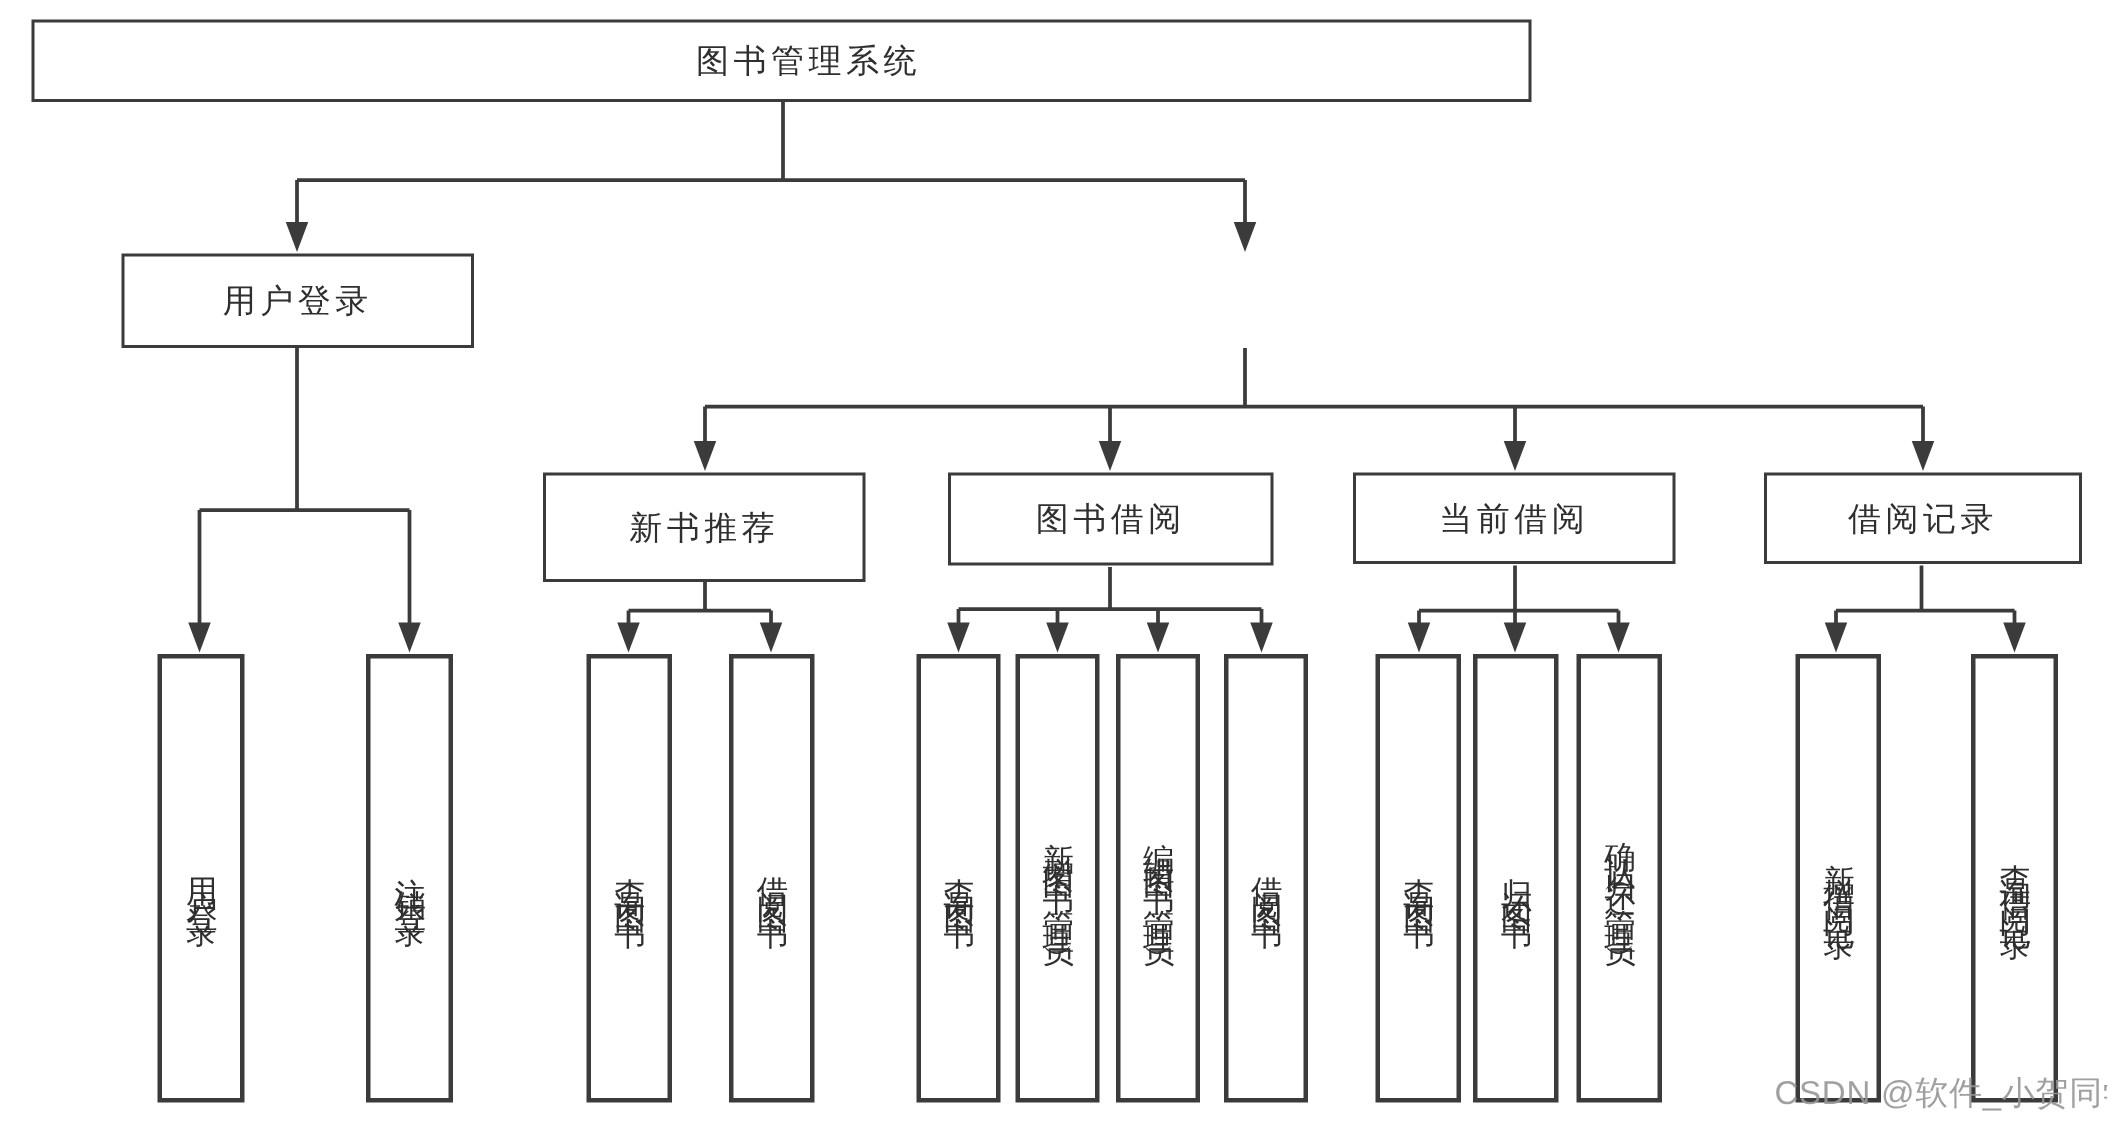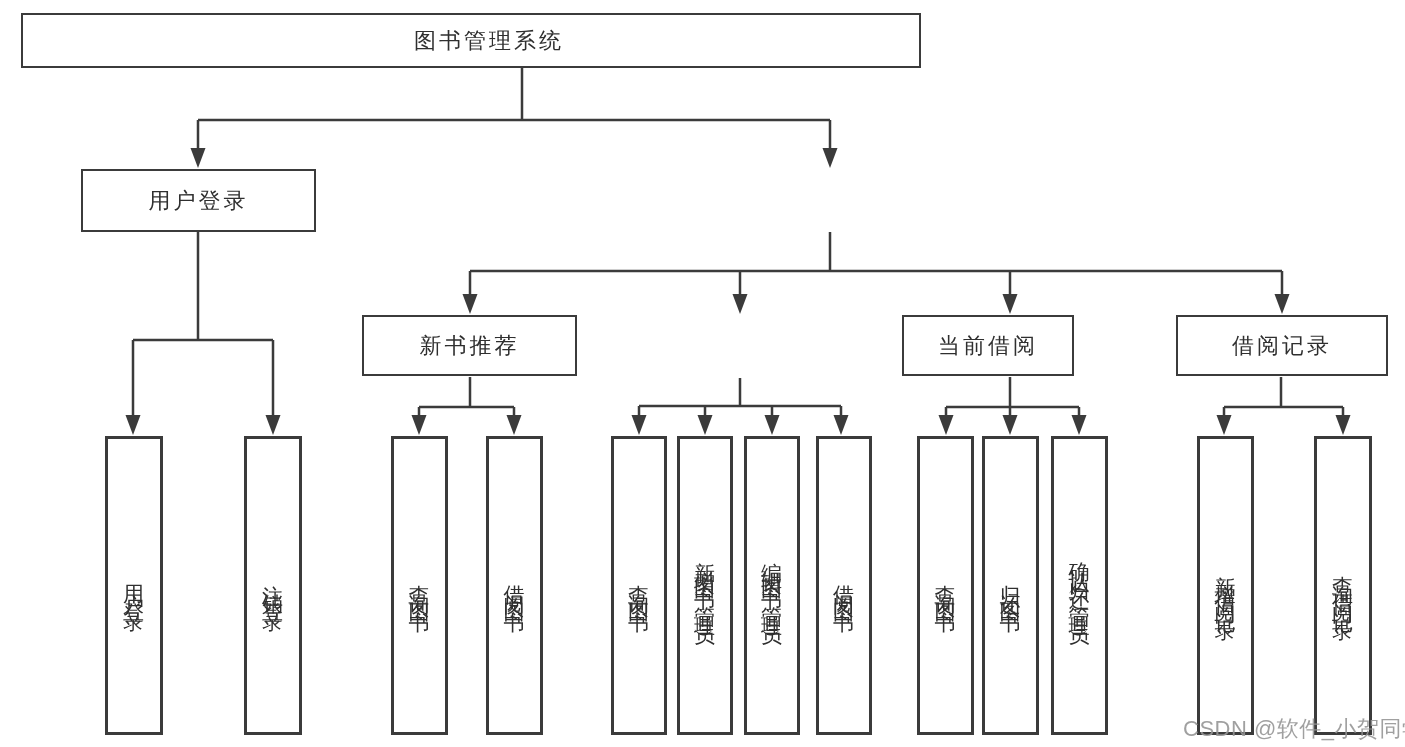--- a/index.html
+++ b/index.html
@@ -34,26 +34,26 @@
   .vbox {
     border-width: 3px;
     writing-mode: vertical-rl;
     text-orientation: mixed;
     font-size: 21px;
     letter-spacing: 9px;
     line-height: 1;
     white-space: normal;
   }
   
-  .n-root   { left: 21px;   top: 13px;  width: 900px; height: 55px; padding-left: 36px; }
+  .n-root   { left: 21px;   top: 13px;  width: 1000px; height: 55px; padding-left: 36px; }
   .n-l2a    { left: 81px;   top: 169px; width: 235px;  height: 63px; }
   .n-l2b    { left: 712px;  top: 169px; width: 235px;  height: 63px; }
-  .n-l3a    { left: 362px;  top: 315px; width: 215px;  height: 61px; }
+  .n-l3a    { left: 362px;  top: 315px; width: 215px;  height: 73px; }
   .n-l3b    { left: 632px;  top: 315px; width: 217px;  height: 62px; }
-  .n-l3c    { left: 902px;  top: 315px; width: 172px;  height: 61px; }
+  .n-l3c    { left: 902px;  top: 315px; width: 215px;  height: 61px; }
   .n-l3d    { left: 1176px; top: 315px; width: 212px;  height: 61px; }
   .n-leaf1  { left: 105px;  top: 436px; width: 58px;   height: 299px; }
   .n-leaf2  { left: 244px;  top: 436px; width: 58px;   height: 299px; }
   .n-leaf3  { left: 391px;  top: 436px; width: 57px;   height: 299px; }
   .n-leaf4  { left: 486px;  top: 436px; width: 57px;   height: 299px; }
   .n-leaf5  { left: 611px;  top: 436px; width: 56px;   height: 299px; }
   .n-leaf6  { left: 677px;  top: 436px; width: 56px;   height: 299px; }
   .n-leaf7  { left: 744px;  top: 436px; width: 56px;   height: 299px; }
   .n-leaf8  { left: 816px;  top: 436px; width: 56px;   height: 299px; }
   .n-leaf9  { left: 917px;  top: 436px; width: 57px;   height: 299px; }
@@ -108,20 +108,21 @@
       <path d="M1216.5 415 L1231.5 415 L1224 435 Z"></path>
       <path d="M1335.5 415 L1350.5 415 L1343 435 Z"></path>
     </g>
   </svg>
 
   <div class="box n-root">图书管理系统</div>
 
   <div class="box n-l2a">用户登录</div>
 
   <div class="box n-l3a">新书推荐</div>
+  <div class="box n-l3b">图书借阅</div>
   <div class="box n-l3c">当前借阅</div>
   <div class="box n-l3d">借阅记录</div>
 
   <div class="box vbox n-leaf1">用户登录</div>
   <div class="box vbox n-leaf2">注销登录</div>
   <div class="box vbox n-leaf3">查询图书</div>
   <div class="box vbox n-leaf4">借阅图书</div>
   <div class="box vbox n-leaf5">查询图书</div>
   <div class="box vbox n-leaf6">新增图书（管理员）</div>
   <div class="box vbox n-leaf7">编辑图书（管理员）</div>

